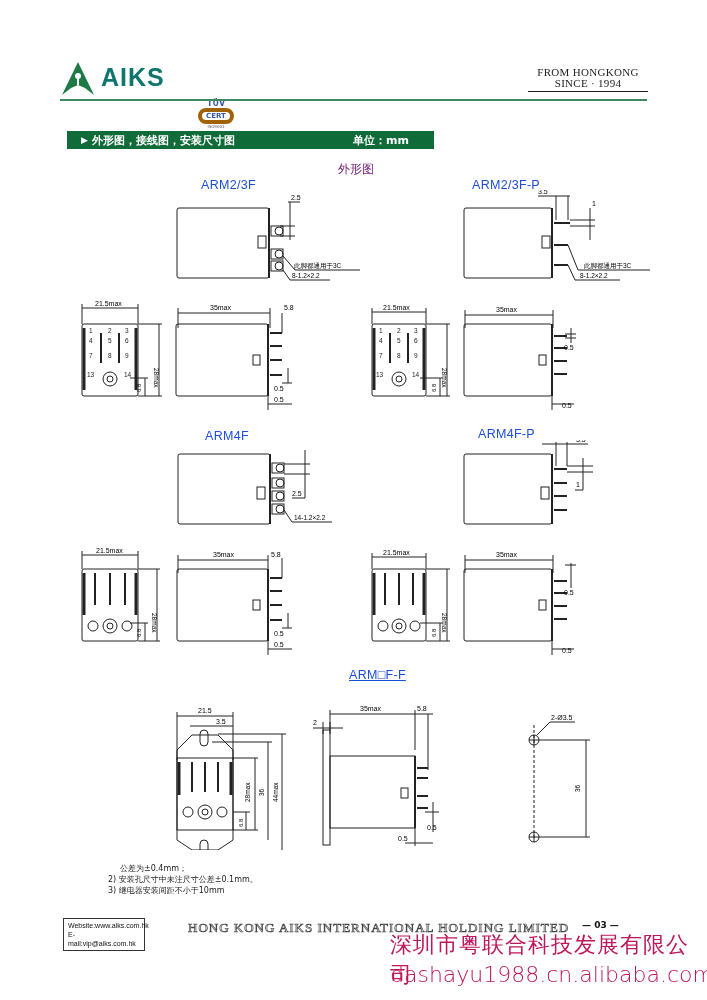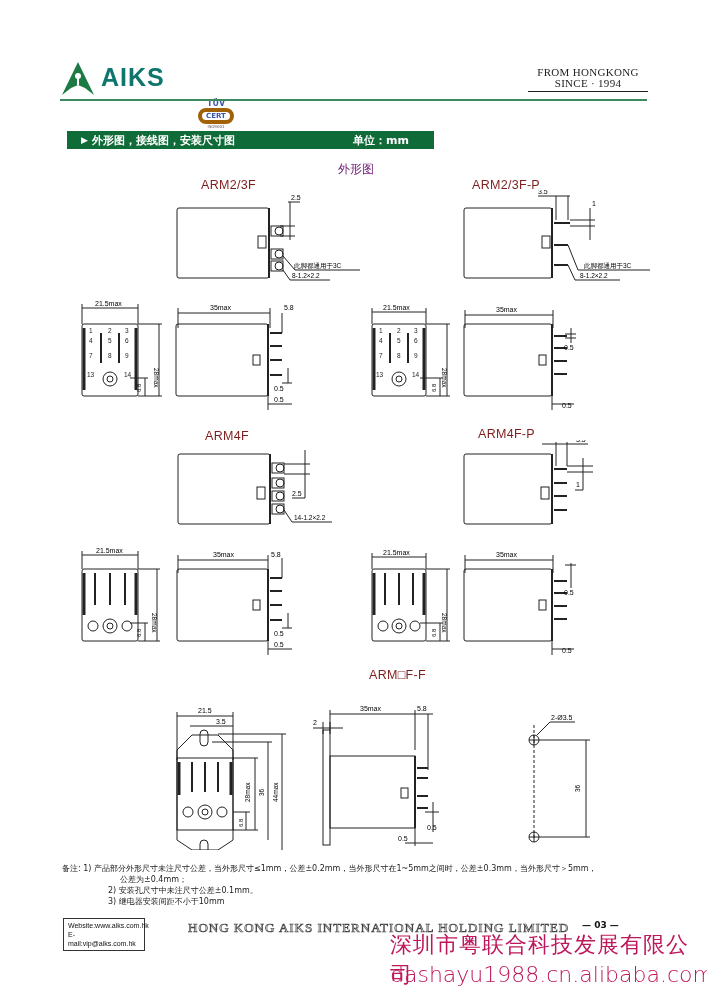--- a/index.html
+++ b/index.html
@@ -3,21 +3,21 @@
 <meta charset="utf-8">
 <style>
   html,body{margin:0;padding:0;background:#fff;}
   body{width:707px;height:1000px;position:relative;overflow:hidden;font-family:"DejaVu Sans","Liberation Sans",sans-serif;color:#111;}
   .abs{position:absolute;}
   .logo-text{font-family:"Liberation Sans",sans-serif;font-weight:900;font-size:25px;letter-spacing:1px;color:#0f766e;}
   .slogan{font-family:Liberation Serif, serif;font-size:11px;text-align:center;line-height:11px;color:#222;letter-spacing:0.3px;}
   .green-rule{background:#3d8a62;height:2px;}
   .banner{background:#0f6b37;color:#fff;font-size:11px;font-weight:bold;display:flex;align-items:center;}
   .title-sm{font-size:12px;color:#701a75;}
-  .model{font-family:"Liberation Sans",sans-serif;font-size:12.5px;color:#7f1d1d;letter-spacing:0.3px;}
+  .model{font-family:"Liberation Sans",sans-serif;font-size:12.5px;color:#1d4ed8;letter-spacing:0.3px;}
   .notes{font-size:8px;line-height:11px;color:#222;}
   .footer-box{border:1px solid #333;font-size:7px;line-height:9px;padding:2px 4px;font-family:"Liberation Sans",sans-serif;}
   .company{font-family:"Liberation Serif",serif;font-size:13px;letter-spacing:1px;color:#fff;-webkit-text-stroke:0.7px #444;}
   .watermark{font-family:"DejaVu Sans",sans-serif;color:#be185d;font-weight:300;}
   svg text{font-family:"Liberation Sans",sans-serif;}
 </style>
 </head>
 <body>
 
 <div class="abs" style="left:0;top:0;width:707px;height:105px;">
@@ -345,21 +345,21 @@
     <line x1="211" y1="20" x2="211" y2="45"></line>
       <line x1="205" y1="22" x2="216" y2="22"></line>
     <line x1="192" y1="98" x2="192" y2="112"></line>
       <line x1="192" y1="106" x2="214" y2="106"></line>
   </g>
   <text x="136" y="14" font-size="7">35max</text>
   <text x="204" y="52" font-size="7">0.5</text>
   <text x="202" y="110" font-size="7">0.5</text>
 </svg>
 
-<div class="abs model" style="left:369px;top:668px;">ARM□F-F</div>
+<div class="abs model" style="left:349px;top:668px;text-decoration:underline;">ARM□F-F</div>
 <svg class="abs" style="left:160px;top:700px;" width="140" height="150" viewBox="0 0 140 150">
   <g stroke="#222" fill="none" stroke-width="1">
     <line x1="17" y1="16" x2="73" y2="16"></line>
       <line x1="17" y1="12" x2="17" y2="60"></line>
       <line x1="73" y1="12" x2="73" y2="60"></line>
     <line x1="30" y1="26" x2="73" y2="26"></line>
     <polygon points="32,35 58,35 73,50 73,140 58,150 32,150 17,140 17,50"></polygon>
     <rect x="40" y="30" width="8" height="16" rx="4"></rect>
     <rect x="40" y="140" width="8" height="14" rx="4"></rect>
     <rect x="17" y="58" width="56" height="72"></rect>
@@ -433,21 +433,20 @@
       <line x1="39" y1="137" x2="90" y2="137"></line>
     <line x1="86" y1="40" x2="86" y2="137"></line>
     <line x1="37" y1="35" x2="50" y2="22"></line>
       <line x1="50" y1="22" x2="75" y2="22"></line>
   </g>
   <text x="51" y="20" font-size="7">2-Ø3.5</text>
   <text x="80" y="92" font-size="6.5" transform="rotate(-90 80 92)">36</text>
 </svg>
 
 <div class="abs notes" style="left:62px;top:863px;width:640px;">
-  <div><span>备注:</span> <span>1)  产品部分外形尺寸未注尺寸公差，当外形尺寸≤1mm，公差±0.2mm，当外形尺寸在1~5mm之间时，公差±0.3mm，当外形尺寸＞5mm，</span></div>
   <div style="padding-left:58px;">公差为±0.4mm；</div>
   <div style="padding-left:46px;">2)   安装孔尺寸中未注尺寸公差±0.1mm。</div>
   <div style="padding-left:46px;">3)   继电器安装间距不小于10mm</div>
 </div>
 
 <div class="abs footer-box" style="left:63px;top:918px;width:72px;">
   <div>Website:www.aiks.com.hk</div>
   <div>E-mail:vip@aiks.com.hk</div>
 </div>
 <div class="abs company" style="left:188px;top:920px;">HONG KONG AIKS INTERNATIONAL HOLDING LIMITED</div>

